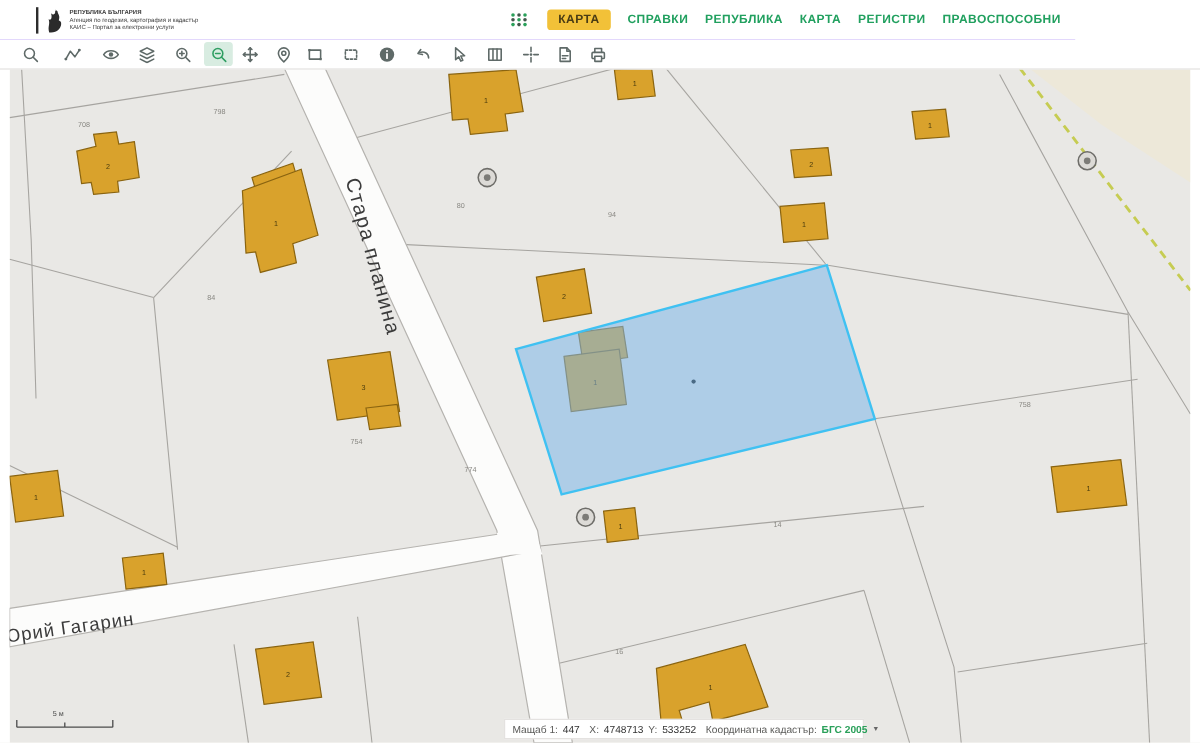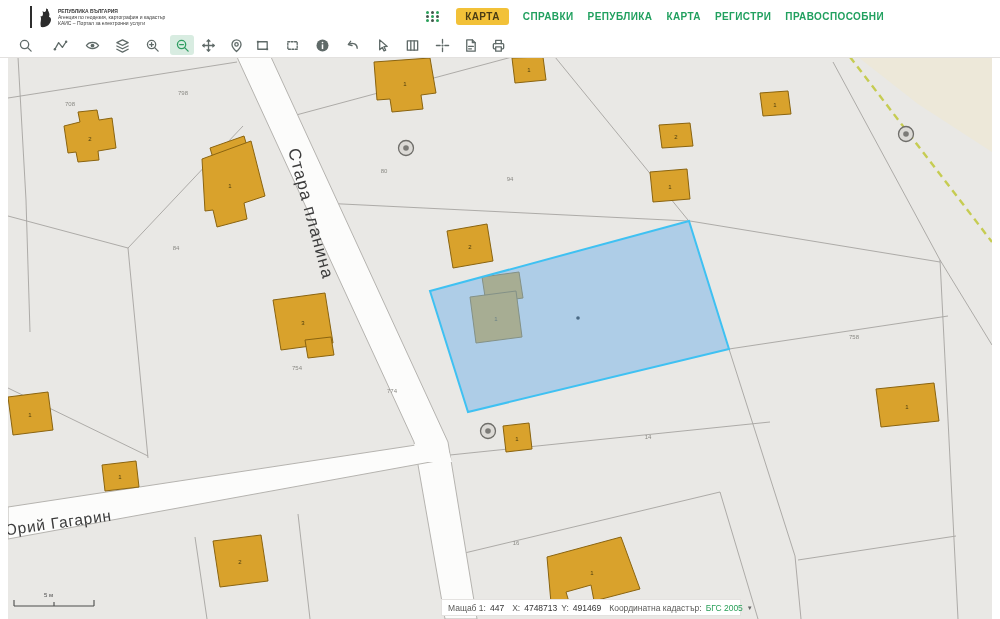--- a/index.html
+++ b/index.html
@@ -44,27 +44,27 @@
   .tool .fillpart{fill:#5f6a68;stroke:none;}
   
   .map-wrap{position:absolute;left:8px;top:57px;width:984px;height:562px;z-index:1;}
   .map-wrap svg{display:block;}
   text{font-family:"Liberation Sans",sans-serif;}
   .bld-label{font-size:6px;fill:#4c3d0e;text-anchor:middle;}
   .pnum{font-size:6px;fill:#8b8a85;text-anchor:middle;}
   .street{fill:#3b3b3b;}
   
   .statusbar{
-    position:absolute;left:441px;top:599px;width:300px;height:17px;background:#fff;
+    position:absolute;left:420px;top:599px;width:300px;height:17px;background:#fff;
     border:1px solid #e4e2e0;display:flex;align-items:center;gap:4px;
     font-size:8.5px;color:#5a5a58;padding:0 6px;box-sizing:border-box;z-index:20;
     white-space:nowrap;
   }
   .statusbar .val{color:#333;}
-  .statusbar .crs{color:#2aa05a;font-weight:normal;}
+  .statusbar .crs{color:#2aa05a;font-weight:bold;}
   .statusbar .caret{font-size:6px;color:#666;cursor:pointer;}
   .statusbar .sp{width:8px;}
   .statusbar svg{stroke:#5f6a68;fill:none;stroke-width:1.3;stroke-linecap:round;cursor:pointer;}
 </style>
 </head>
 <body>
 
 <div class="header">
   <div class="brand">
     <div class="brand-bar"></div>
@@ -358,21 +358,21 @@
 </svg>
 </div>
 
 <div class="statusbar">
   <span>Мащаб 1:</span>
   <span class="val">447</span>
   <span class="sp"></span>
   <span>X:</span>
   <span class="val">4748713</span>
   <span>Y:</span>
-  <span class="val">491469</span>
+  <span class="val">533252</span>
   <span class="sp"></span>
   <span>Координатна кадастър:</span>
   <span class="crs">БГС 2005</span>
   <span class="caret">▼</span>
   <svg width="11" height="11" viewBox="0 0 16 16">
       <circle cx="7" cy="7" r="4.4"></circle>
       <path d="M10.3,10.3 L14,14"></path>
     </svg>
 </div>
 

